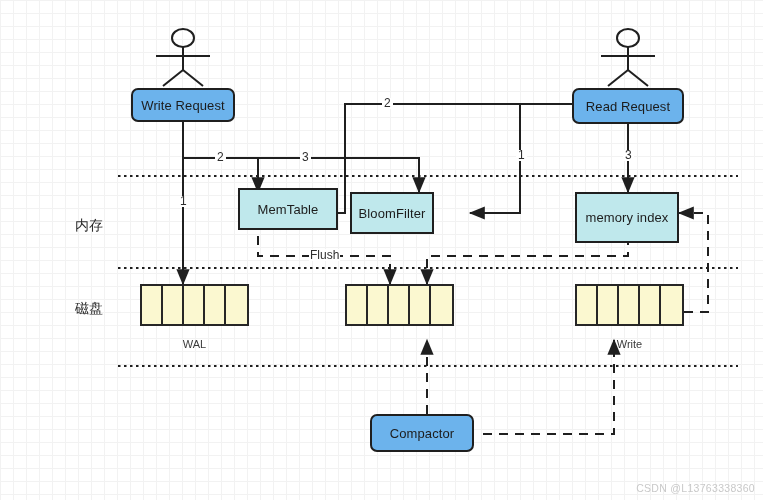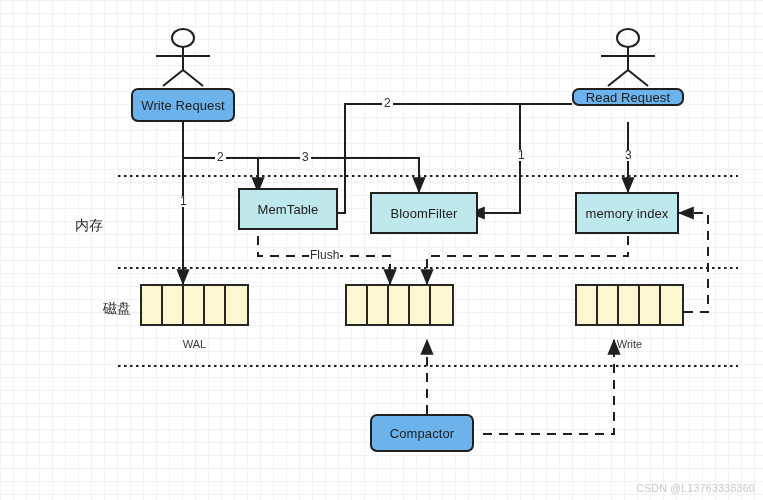--- a/index.html
+++ b/index.html
@@ -106,31 +106,31 @@
     <path d="M628,236 L628,256 L427,256 L427,284" stroke="#1f1f1f" stroke-width="2" fill="none" stroke-dasharray="9 7" marker-end="url(#ah)"></path>
 
     <path d="M684,312 L708,312 L708,213 L679,213" stroke="#1f1f1f" stroke-width="2" fill="none" stroke-dasharray="9 7" marker-end="url(#ah)"></path>
 
     <path d="M427,414 L427,340" stroke="#1f1f1f" stroke-width="2" fill="none" stroke-dasharray="9 7" marker-end="url(#ah)"></path>
 
     <path d="M483,434 L614,434 L614,340" stroke="#1f1f1f" stroke-width="2" fill="none" stroke-dasharray="9 7" marker-end="url(#ah)"></path>
   </svg>
 
   <div class="zone-label" style="left:75px;top:217px;">内存</div>
-  <div class="zone-label" style="left:75px;top:300px;margin-left:28px;">磁盘</div>
+  <div class="zone-label" style="left:75px;top:300px;">磁盘</div>
 
   <div class="node blue" style="left:131px;top:88px;width:104px;height:34px;">Write Request</div>
 
-  <div class="node blue" style="left:572px;top:88px;width:112px;height:18px;">Read Request</div>
+  <div class="node blue" style="left:572px;top:88px;width:112px;height:36px;">Read Request</div>
 
   <div class="node teal" style="left:211px;top:188px;width:100px;height:42px;margin-left:27px;">MemTable</div>
 
-  <div class="node teal" style="left:370px;top:192px;width:108px;height:42px;">BloomFilter</div>
+  <div class="node teal" style="left:350px;top:192px;width:84px;height:42px;">BloomFilter</div>
 
-  <div class="node teal" style="left:575px;top:192px;width:104px;height:42px;">memory index</div>
+  <div class="node teal" style="left:575px;top:192px;width:104px;height:51px;">memory index</div>
 
   <div class="node blue" style="left:370px;top:414px;width:104px;height:38px;">Compactor</div>
 
   <div class="blocks" style="left:140px;top:284px;width:109px;height:42px;">
     <div class="cell"></div>
     <div class="cell"></div>
     <div class="cell"></div>
     <div class="cell"></div>
     <div class="cell"></div>
   </div>

